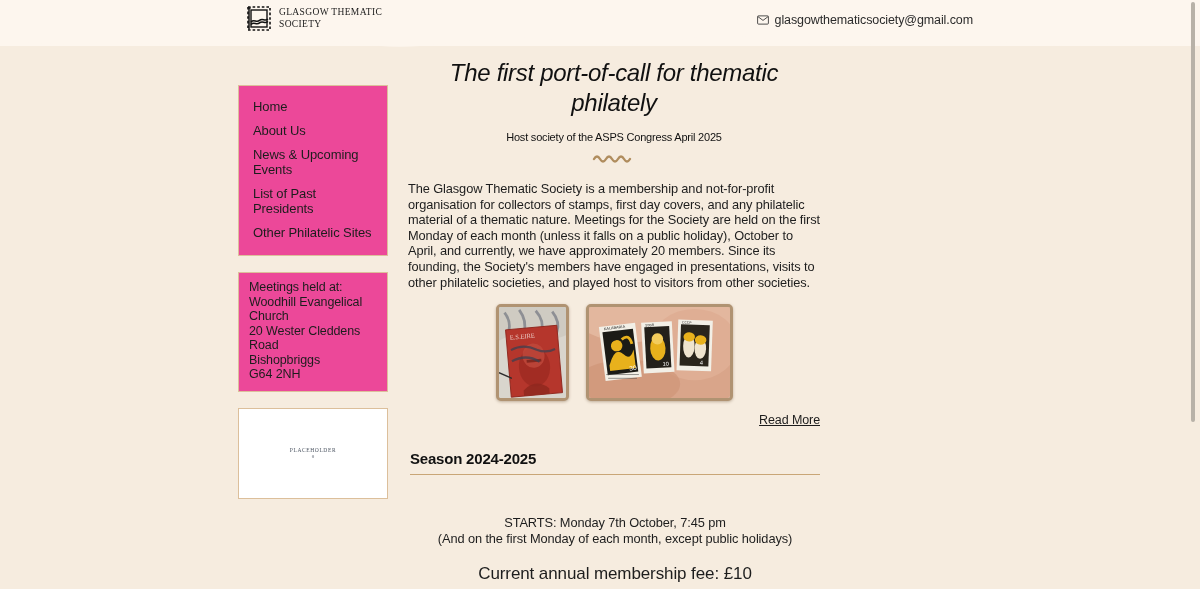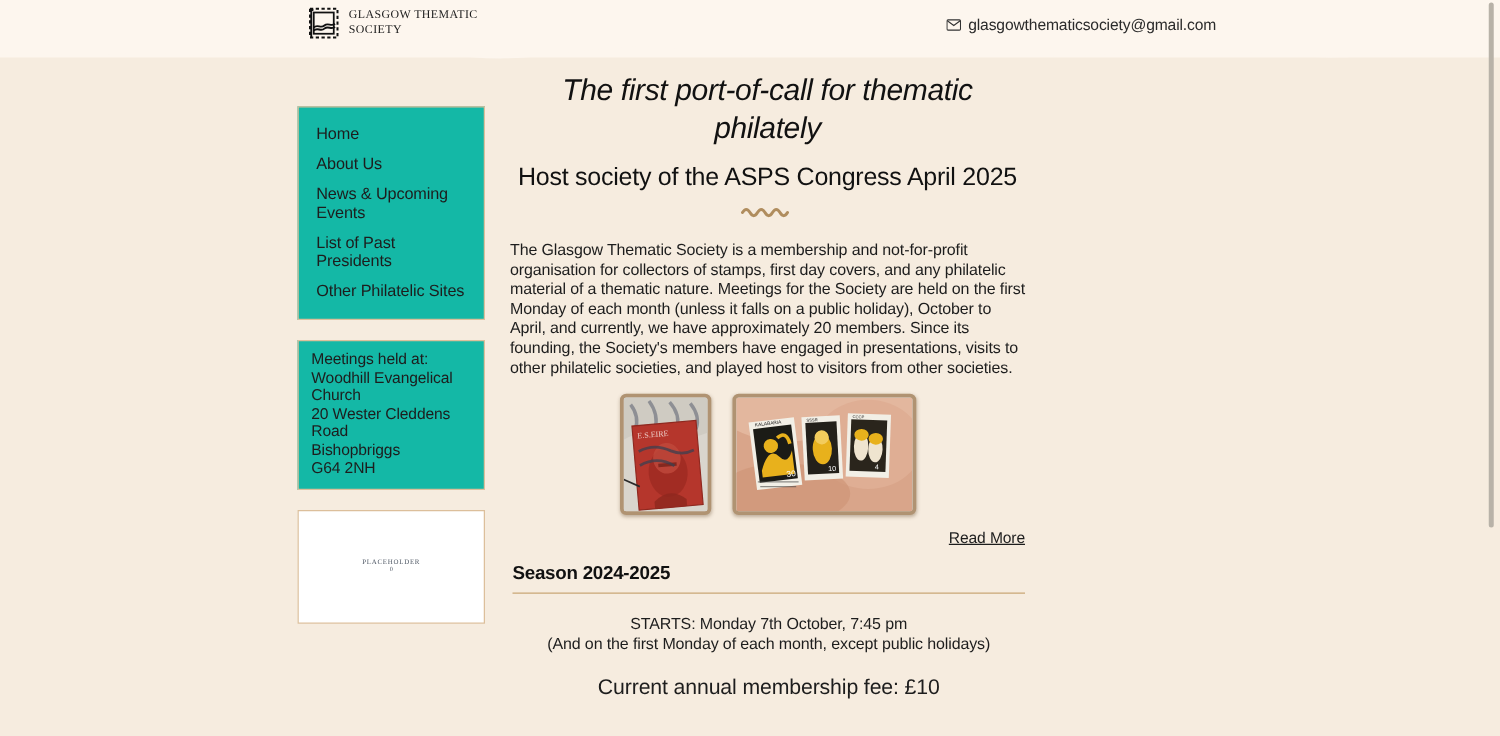--- a/index.html
+++ b/index.html
@@ -77,21 +77,21 @@
   }
 
   
   .sidebar {
     position: absolute;
     left: 238px; top: 39px;
     width: 150px;
   }
   .panel {
     border: 1px solid #dcbf9b;
-    background: #14b8a6;
+    background: #ec4899;
     padding: 9px 10px 10px 10px;
   }
   .nav-list { }
   .nav-item {
     font-size: 13px;
     color: #1d1d1d;
     padding: 4px 0 5px 4px;
     cursor: pointer;
     letter-spacing: -0.1px;
   }
@@ -138,21 +138,21 @@
     font-style: italic;
     font-size: 24px;
     line-height: 30px;
     text-align: center;
     color: #111111;
     margin: 0;
     font-weight: normal;
     letter-spacing: -0.3px;
   }
   .hero-sub {
-    font-size: 20px;
+    font-size: 11px;
     text-align: center;
     color: #111111;
     margin: 13px 0 0 0;
     font-weight: normal;
     letter-spacing: -0.2px;
   }
   .wave-divider {
     display: block;
     margin: 10px auto 0 auto;
   }
@@ -205,21 +205,21 @@
     color: #111111;
     margin: 0;
     letter-spacing: -0.2px;
   }
   .season-rule {
     height: 1px;
     background: #c9a677;
     margin-top: 7px;
   }
   .season-body {
-    margin-top: 16px;
+    margin-top: 40px;
     text-align: center;
   }
   .season-line {
     font-size: 12.8px;
     line-height: 16px;
     color: #1d1d1d;
     letter-spacing: -0.1px;
   }
   .season-fee {
     margin-top: 17px;

